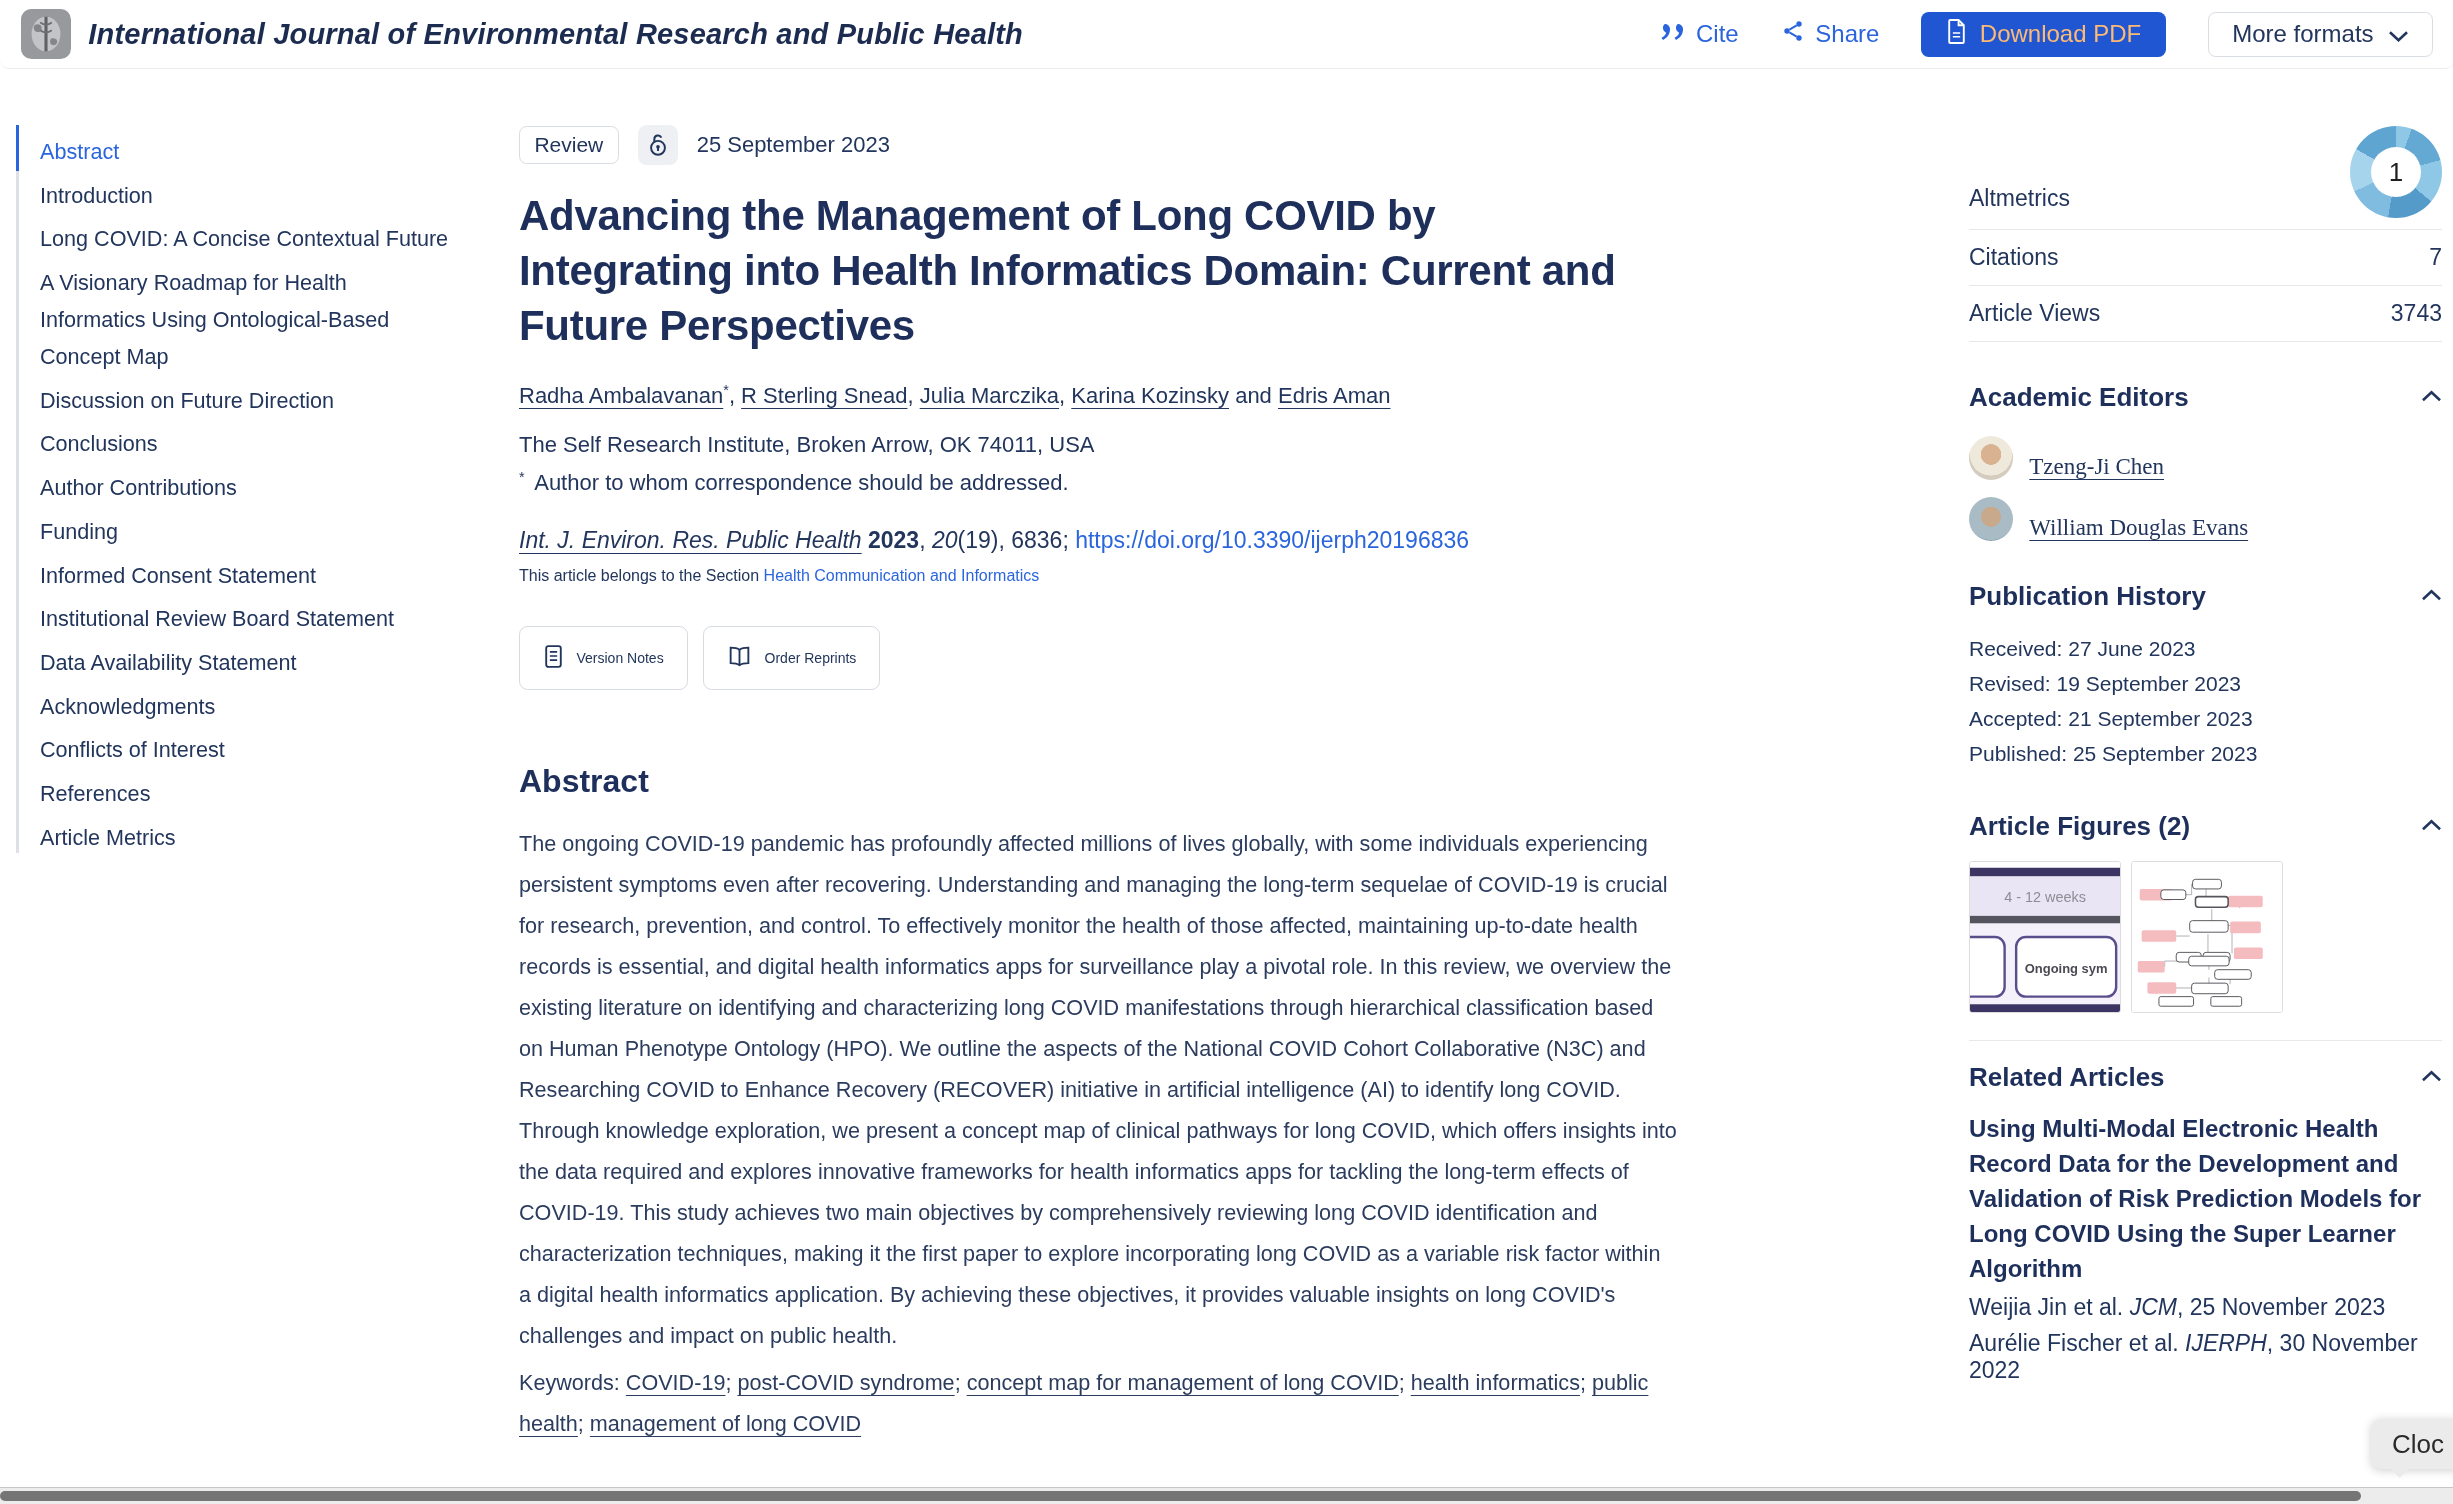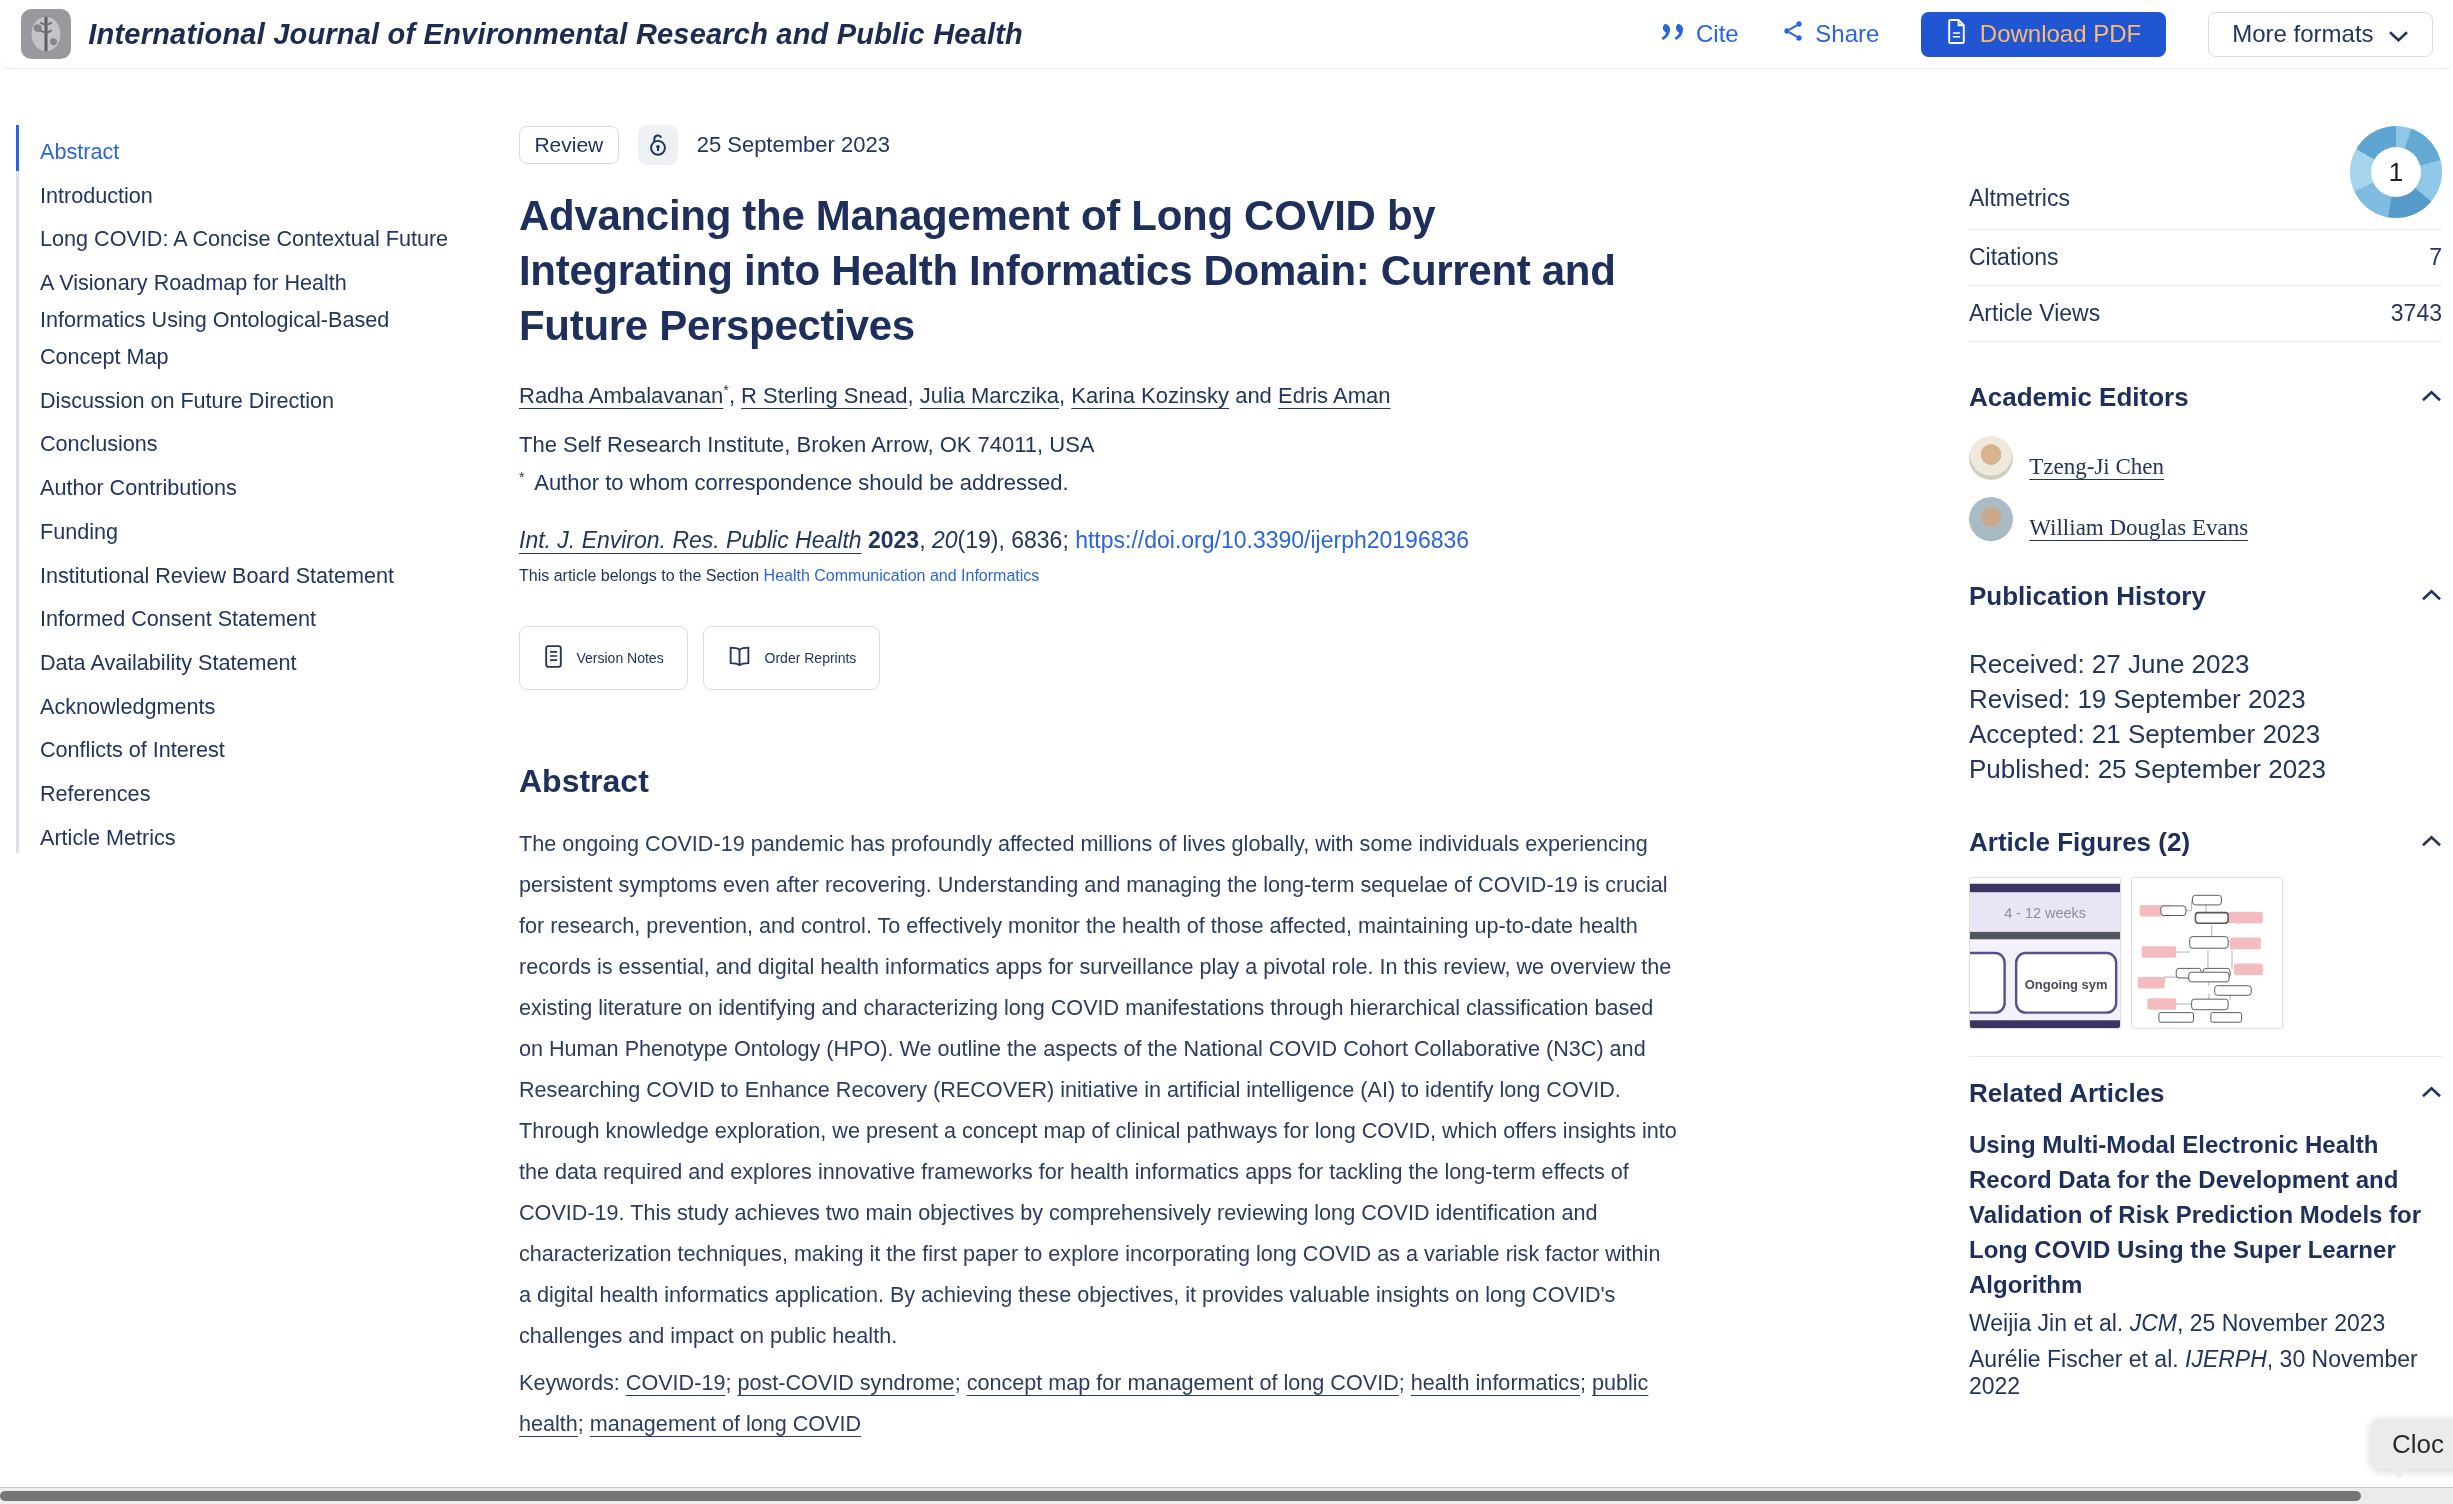--- a/index.html
+++ b/index.html
@@ -76,21 +76,21 @@
   .aside-head{display:flex;justify-content:space-between;align-items:center;margin-top:40px;}
   .aside-head h3{margin:0;font-size:26px;font-weight:700;color:#1d2f5a;}
   .chev{cursor:pointer;}
   .editors{margin-top:23px;}
   .editor-row{display:flex;align-items:flex-end;gap:16.3px;margin-bottom:17.3px;font-family:Liberation Serif, serif;}
   .avatar{width:44px;height:44px;border-radius:50%;flex:0 0 auto;}
   .avatar-0{background:radial-gradient(circle at 50% 42%,#d8b291 0 30%,#efe9dc 31% 62%,#d4cdbf 63%);}
   .avatar-1{background:radial-gradient(circle at 50% 45%,#c8a98c 0 30%,#a9bcc6 31% 70%,#8fa6b3 71%);}
   .editor-row a{font-size:23px;text-decoration:underline;text-underline-offset:4.8px;
                 text-decoration-thickness:1.4px;}
-  .pubhist{margin-top:35px;font-size:26px;line-height:35px;color:#22355c;}
+  .pubhist{margin-top:19px;font-size:21px;line-height:35px;color:#22355c;}
   .figs{margin-top:19px;display:flex;gap:9.6px;}
   .fig{width:152px;height:152px;border:1px solid #ddd;border-radius:2.9px;box-sizing:border-box;
        overflow:hidden;background:#fff;cursor:pointer;}
   .aside-div{margin:27px 0 0;border:none;border-top:1px solid #e6e8ec;}
   .rel-article h4{margin:17.3px 0 0;font-size:24px;line-height:35px;font-weight:700;color:#1d2f5a;cursor:pointer;}
   .rel-article .rel-meta{margin:8.6px 0 0;font-size:23px;color:#22355c;}
 
   
   .tooltip{position:absolute;left:2371px;top:1419px;width:125px;height:50px;background:#ebebeb;
            border-radius:9.6px;display:flex;align-items:center;padding-left:21px;font-size:26px;
@@ -167,22 +167,22 @@
     <div class="rail-active"></div>
     <ul>
         <li class="active">Abstract</li>
         <li>Introduction</li>
         <li>Long COVID: A Concise Contextual Future</li>
         <li>A Visionary Roadmap for Health Informatics Using Ontological-Based Concept Map</li>
         <li>Discussion on Future Direction</li>
         <li>Conclusions</li>
         <li>Author Contributions</li>
         <li>Funding</li>
+        <li>Informed Consent Statement</li>
         <li>Institutional Review Board Statement</li>
-        <li>Informed Consent Statement</li>
         <li>Data Availability Statement</li>
         <li>Acknowledgments</li>
         <li>Conflicts of Interest</li>
         <li>References</li>
         <li>Article Metrics</li>
       </ul>
   </nav>
 
   <main class="main">
     <div class="meta-row">

